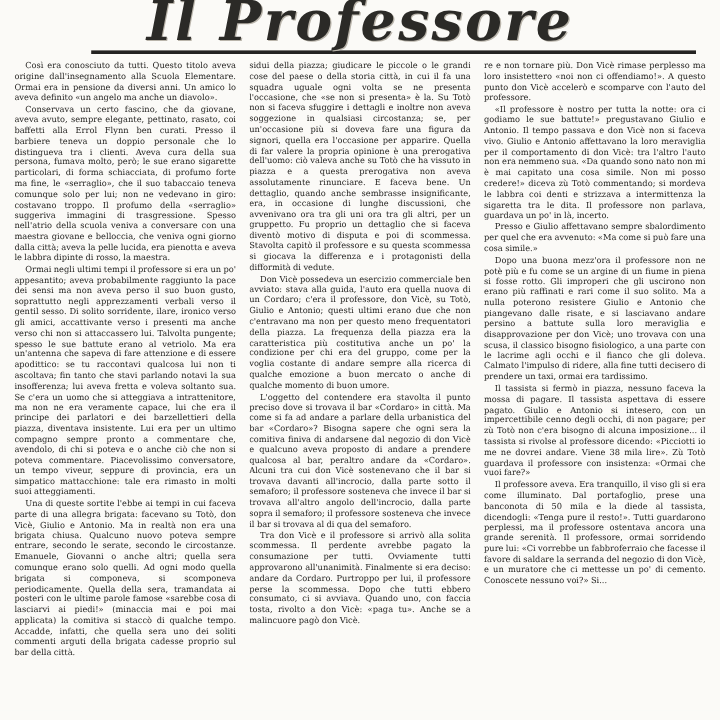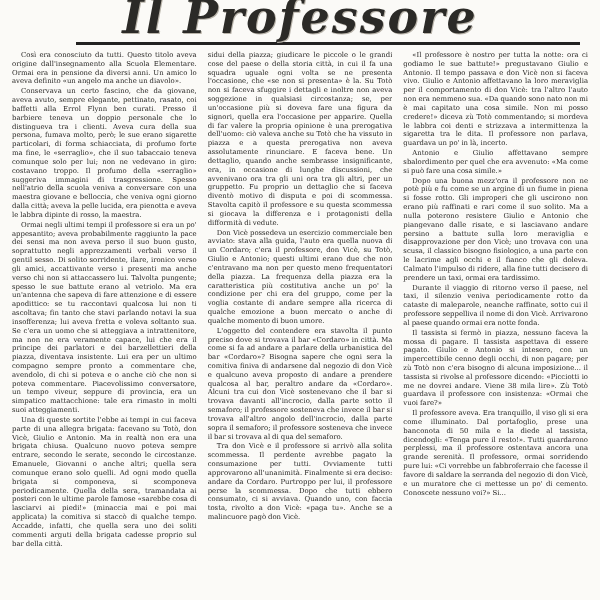--- a/index.html
+++ b/index.html
@@ -81,22 +81,22 @@
     </div>
 
     <div class="col">
       <p class="cont">sidui della piazza; giudicare le piccole o le grandi cose del paese o della storia città, in cui il fa una squadra uguale ogni volta se ne presenta l'occasione, che «se non si presenta» è la. Su Totò non si faceva sfuggire i dettagli e inoltre non aveva soggezione in qualsiasi circostanza; se, per un'occasione più si doveva fare una figura da signori, quella era l'occasione per apparire. Quella di far valere la propria opinione è una prerogativa dell'uomo: ciò valeva anche su Totò che ha vissuto in piazza e a questa prerogativa non aveva assolutamente rinunciare. E faceva bene. Un dettaglio, quando anche sembrasse insignificante, era, in occasione di lunghe discussioni, che avvenivano ora tra gli uni ora tra gli altri, per un gruppetto. Fu proprio un dettaglio che si faceva diventò motivo di disputa e poi di scommessa. Stavolta capitò il professore e su questa scommessa si giocava la differenza e i protagonisti della difformità di vedute.</p>
       <p>Don Vicè possedeva un esercizio commerciale ben avviato: stava alla guida, l'auto era quella nuova di un Cordaro; c'era il professore, don Vicè, su Totò, Giulio e Antonio; questi ultimi erano due che non c'entravano ma non per questo meno frequentatori della piazza. La frequenza della piazza era la caratteristica più costitutiva anche un po' la condizione per chi era del gruppo, come per la voglia costante di andare sempre alla ricerca di qualche emozione a buon mercato o anche di qualche momento di buon umore.</p>
       <p>L'oggetto del contendere era stavolta il punto preciso dove si trovava il bar «Cordaro» in città. Ma come si fa ad andare a parlare della urbanistica del bar «Cordaro»? Bisogna sapere che ogni sera la comitiva finiva di andarsene dal negozio di don Vicè e qualcuno aveva proposto di andare a prendere qualcosa al bar, peraltro andare da «Cordaro». Alcuni tra cui don Vicè sostenevano che il bar si trovava davanti all'incrocio, dalla parte sotto il semaforo; il professore sosteneva che invece il bar si trovava all'altro angolo dell'incrocio, dalla parte sopra il semaforo; il professore sosteneva che invece il bar si trovava al di qua del semaforo.</p>
       <p>Tra don Vicè e il professore si arrivò alla solita scommessa. Il perdente avrebbe pagato la consumazione per tutti. Ovviamente tutti approvarono all'unanimità. Finalmente si era deciso: andare da Cordaro. Purtroppo per lui, il professore perse la scommessa. Dopo che tutti ebbero consumato, ci si avviava. Quando uno, con faccia tosta, rivolto a don Vicè: «paga tu». Anche se a malincuore pagò don Vicè.</p>
     </div>
 
     <div class="col">
+      <p class="cont">re e non tornare più. Don Vicè rimase perplesso ma loro insistettero «noi non ci offendiamo!». A questo punto don Vicè accelerò e scomparve con l'auto del professore.</p>
       <p>«Il professore è nostro per tutta la notte: ora ci godiamo le sue battute!» pregustavano Giulio e Antonio. Il tempo passava e don Vicè non si faceva vivo. Giulio e Antonio affettavano la loro meraviglia per il comportamento di don Vicè: tra l'altro l'auto non era nemmeno sua. «Da quando sono nato non mi è mai capitato una cosa simile. Non mi posso credere!» diceva zù Totò commentando; si mordeva le labbra coi denti e strizzava a intermittenza la sigaretta tra le dita. Il professore non parlava, guardava un po' in là, incerto.</p>
-      <p>Antonio e Giulio affettavano sempre sbalordimento per quel che era avvenuto: «Ma come si può fare una cosa simile.»</p>
+      <p>Presso e Giulio affettavano sempre sbalordimento per quel che era avvenuto: «Ma come si può fare una cosa simile.»</p>
       <p>Dopo una buona mezz'ora il professore non ne potè più e fu come se un argine di un fiume in piena si fosse rotto. Gli improperi che gli uscirono non erano più raffinati e rari come il suo solito. Ma a nulla poterono resistere Giulio e Antonio che piangevano dalle risate, e si lasciavano andare persino a battute sulla loro meraviglia e disapprovazione per don Vicè; uno trovava con una scusa, il classico bisogno fisiologico, a una parte con le lacrime agli occhi e il fianco che gli doleva. Calmato l'impulso di ridere, alla fine tutti decisero di prendere un taxi, ormai era tardissimo.</p>
-      <p>Durante il viaggio di ritorno verso il paese, nel taxi, il silenzio veniva periodicamente rotto da cataste di maleparole, neanche raffinate, sotto cui il professore seppelliva il nome di don Vicè. Arrivarono al paese quando ormai era notte fonda.</p>
       <p>Il tassista si fermò in piazza, nessuno faceva la mossa di pagare. Il tassista aspettava di essere pagato. Giulio e Antonio si intesero, con un impercettibile cenno degli occhi, di non pagare; per zù Totò non c'era bisogno di alcuna imposizione... il tassista si rivolse al professore dicendo: «Picciotti io me ne dovrei andare. Viene 38 mila lire». Zù Totò guardava il professore con insistenza: «Ormai che vuoi fare?»</p>
       <p>Il professore aveva. Era tranquillo, il viso gli si era come illuminato. Dal portafoglio, prese una banconota di 50 mila e la diede al tassista, dicendogli: «Tenga pure il resto!». Tutti guardarono perplessi, ma il professore ostentava ancora una grande serenità. Il professore, ormai sorridendo pure lui: «Ci vorrebbe un fabbroferraio che facesse il favore di saldare la serranda del negozio di don Vicè, e un muratore che ci mettesse un po' di cemento. Conoscete nessuno voi?» Si...</p>
     </div>
 
   </main>
 </div>
 
 </body></html>

